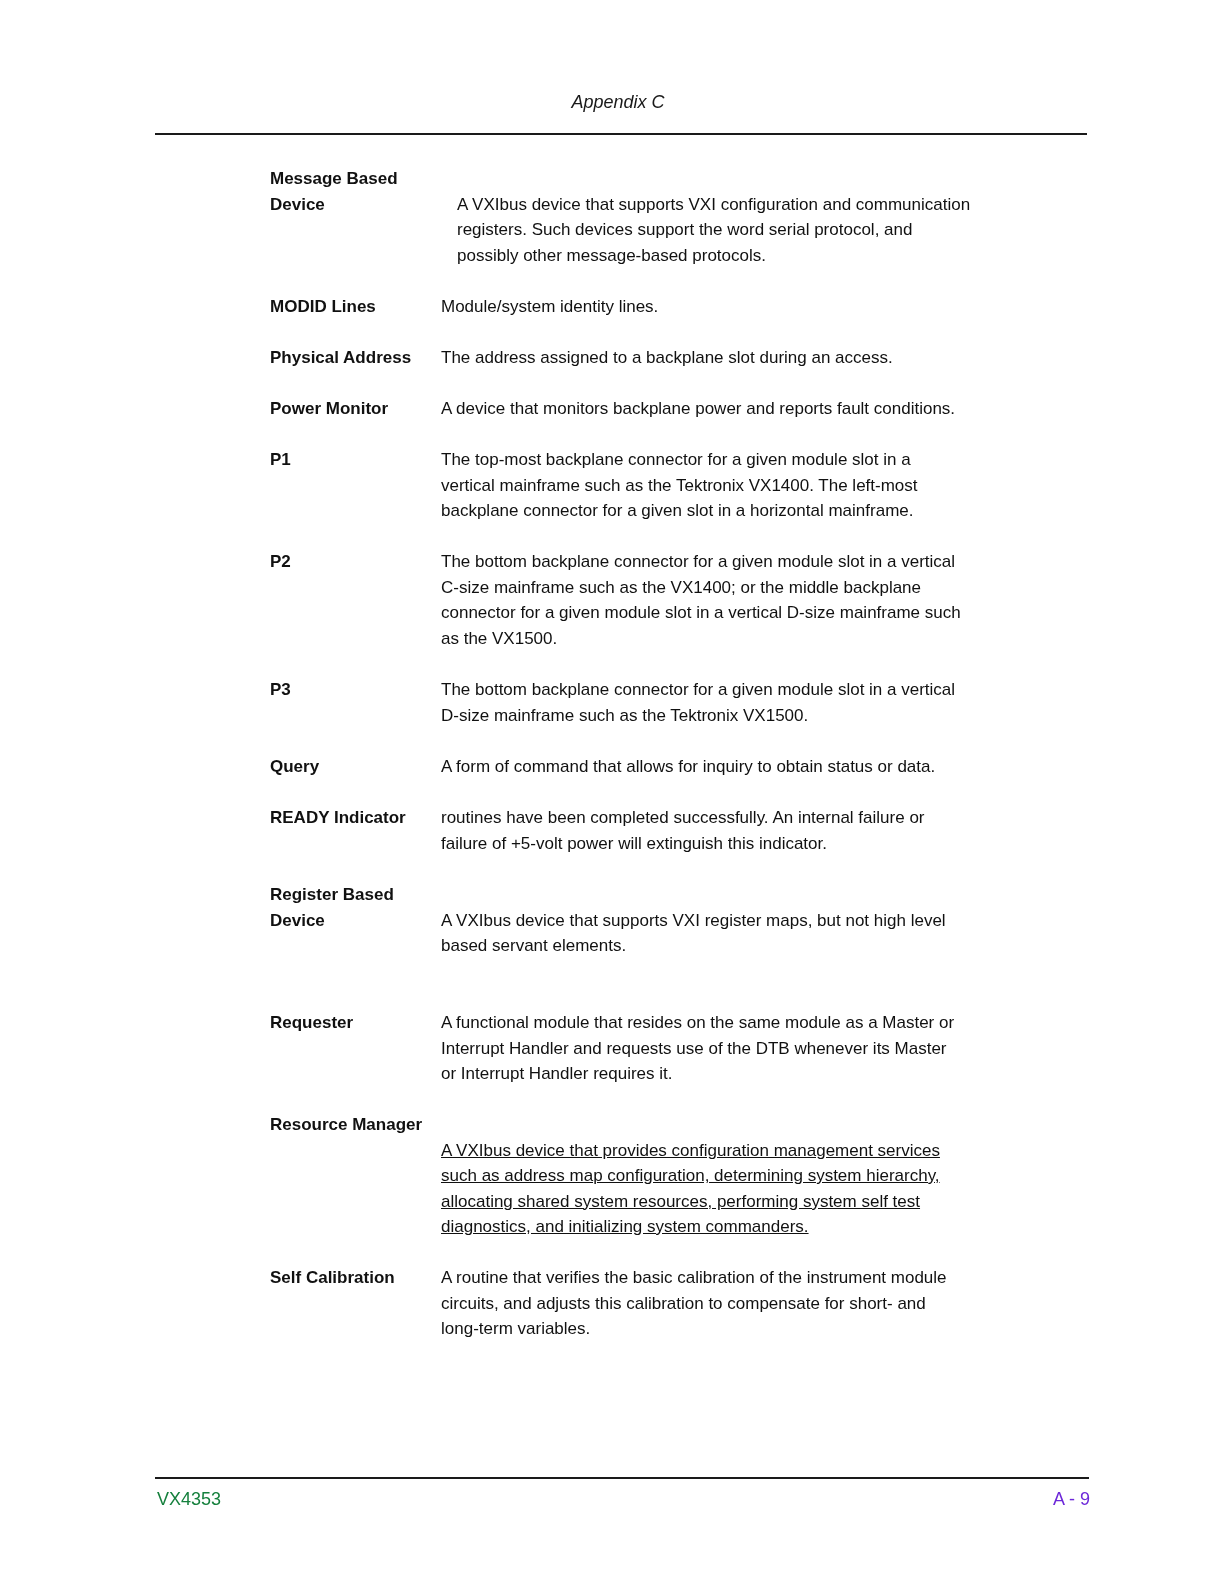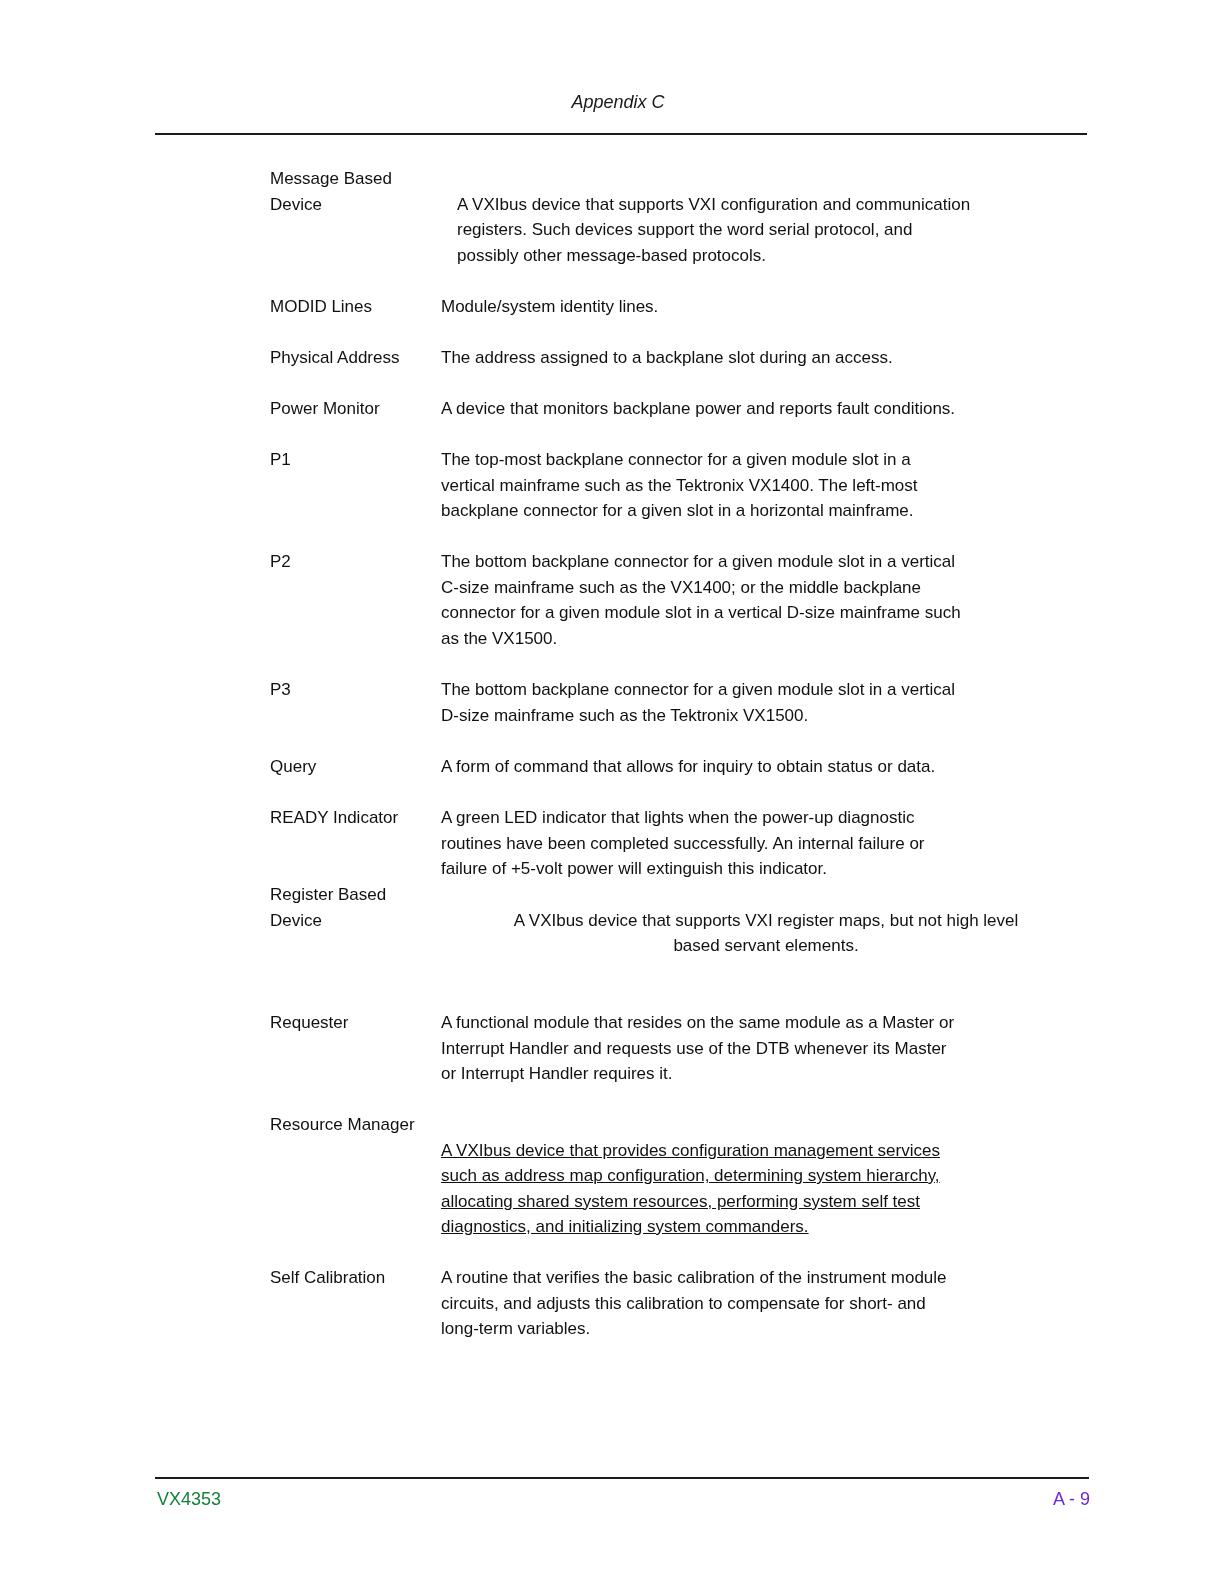--- a/index.html
+++ b/index.html
@@ -20,21 +20,21 @@
       position: absolute; left: 155px; width: 934px; top: 1477px;
       height: 2px; background: #1a1a1a;
     }
     .footer-left {
       position: absolute; left: 157px; top: 1489px; font-size: 18px; color: #15803d;
     }
     .footer-right {
       position: absolute; right: 129px; top: 1489px; font-size: 18px; color: #6d28d9;
     }
     .entry { position: absolute; left: 270px; width: 830px; font-size: 17px; line-height: 25.5px; }
-    .term { position: absolute; left: 0; top: 0; font-weight: normal; white-space: nowrap; }
+    .term { position: absolute; left: 0; top: 0; font-weight: bold; white-space: nowrap; }
     .def { position: absolute; left: 171px; width: 650px; top: 0; }
     .def-line { display: block; white-space: nowrap; }
   </style>
 </head>
 <body>
 
 <div class="header-title">Appendix C</div>
 <div class="rule-top"></div>
 
 <div class="entry" style="top:166px;">
@@ -116,32 +116,31 @@
   <div class="def">
     <span class="def-line">A form of command that allows for inquiry to obtain status or data.</span>
   </div>
 </div>
 
 <div class="entry" style="top:805px;">
   <div class="term">
     <span class="def-line">READY Indicator</span>
   </div>
   <div class="def">
-    <span class="def-line">A green LED indicator that lights when the power-up diagnostic</span>
     <span class="def-line">routines have been completed successfully.  An internal failure or</span>
     <span class="def-line">failure of  +5-volt power will extinguish this indicator.</span>
   </div>
 </div>
 
 <div class="entry" style="top:882px;">
   <div class="term">
     <span class="def-line">Register Based</span>
     <span class="def-line">Device</span>
   </div>
-  <div class="def" style="top:25.5px;text-align:center;">
+  <div class="def" style="top:25.5px;">
     <span class="def-line">A VXIbus device that supports VXI register maps, but not high level</span>
     <span class="def-line">based servant elements.</span>
   </div>
 </div>
 
 <div class="entry" style="top:1010px;">
   <div class="term">
     <span class="def-line">Requester</span>
   </div>
   <div class="def">

